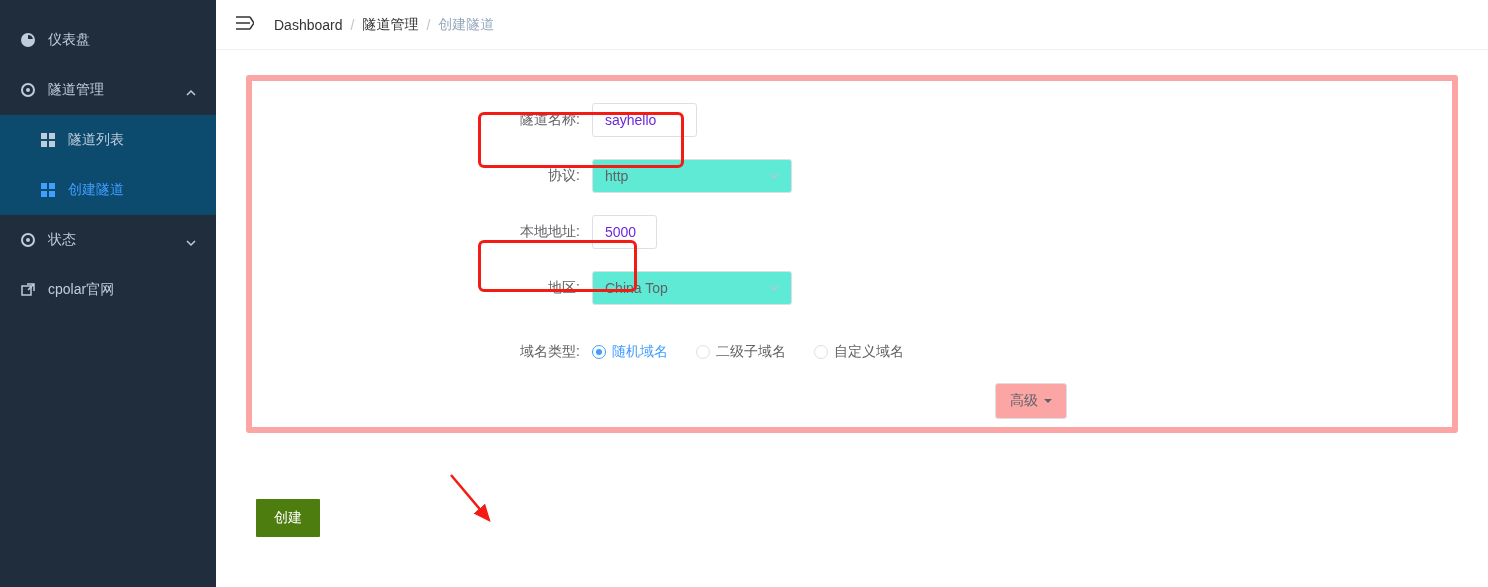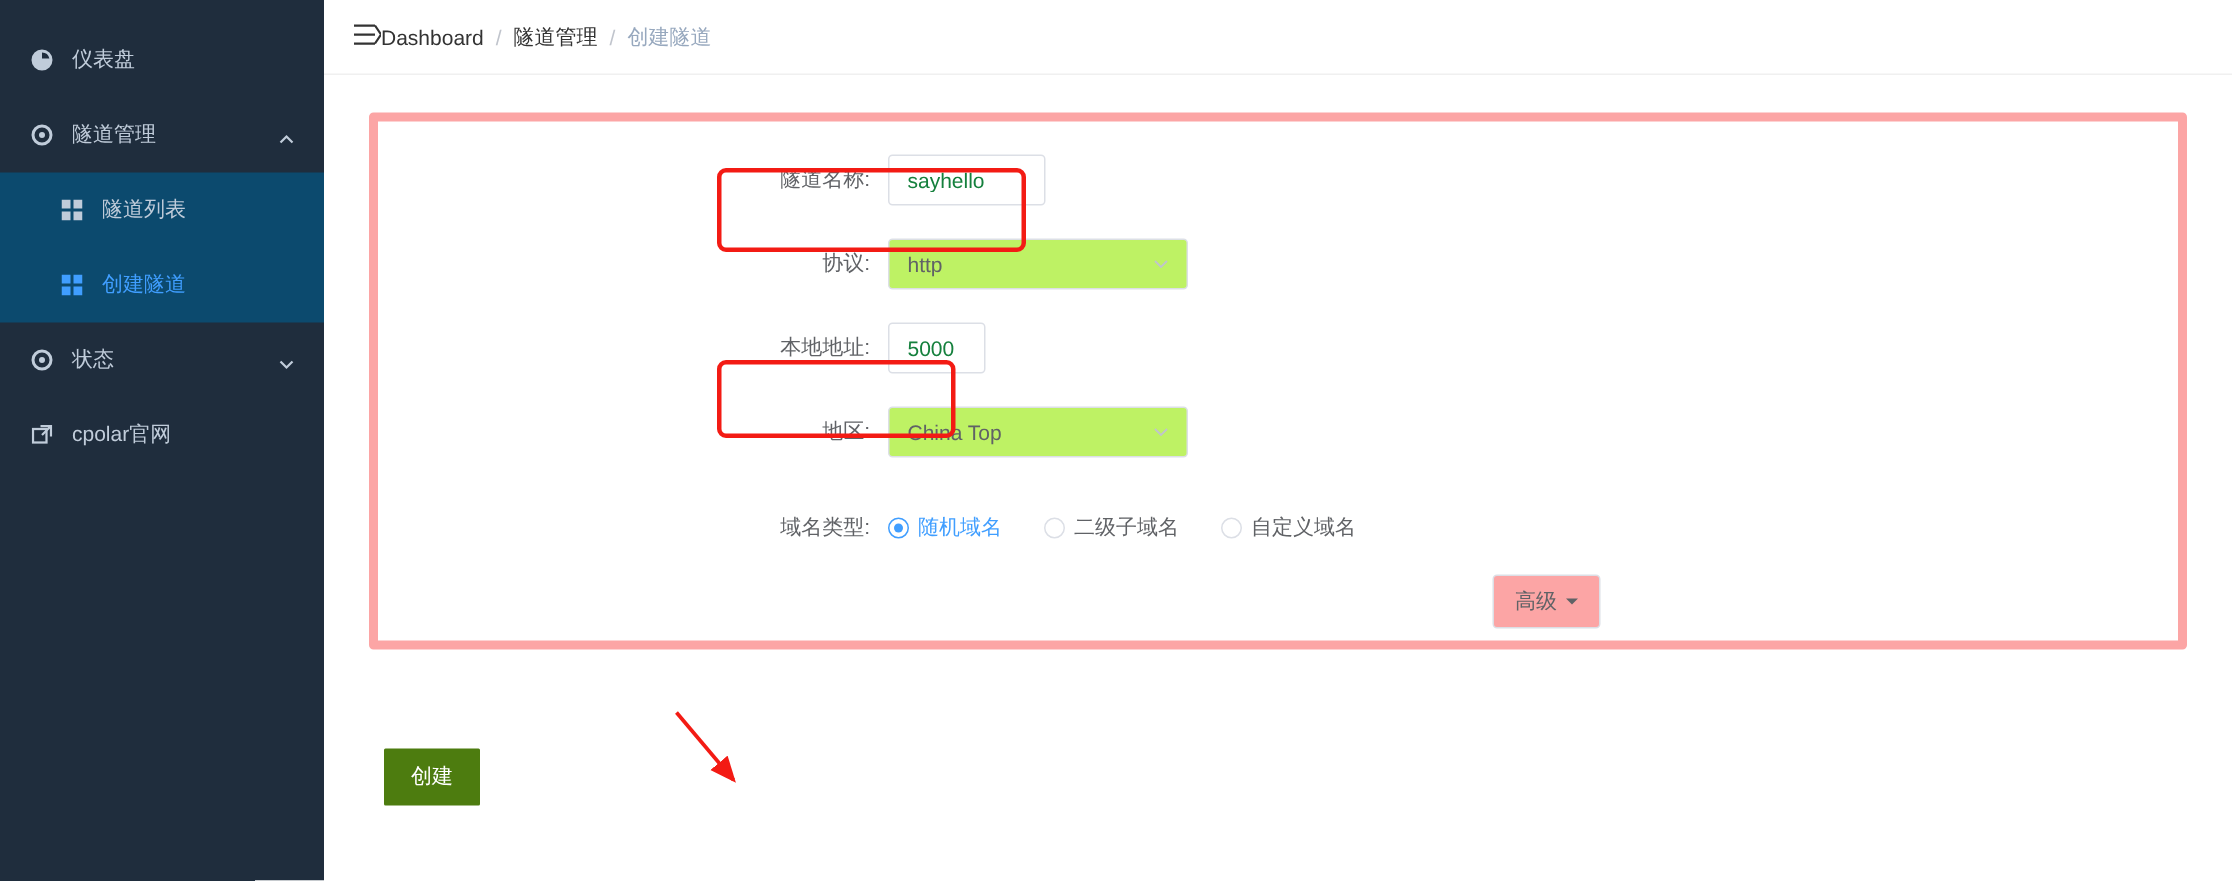--- a/index.html
+++ b/index.html
@@ -13,35 +13,35 @@
     .sidebar-item .left { display: flex; align-items: center; gap: 12px; }
     .sidebar-item .icon { width: 16px; height: 16px; display: inline-flex; align-items: center; justify-content: center; }
     .sidebar-sub { background: #0c4a6e; }
     .sidebar-sub .sidebar-item { padding-left: 40px; }
     .sidebar-item.active { color: #409eff; }
     .sidebar-item.active .icon svg { fill: #409eff; }
     .chevron { width: 10px; height: 10px; }
     
     
     .main { flex: 1; display: flex; flex-direction: column; background: #fff; position: relative; }
-    .topbar { height: 50px; display: flex; align-items: center; padding: 0 20px; border-bottom: 1px solid #f0f0f0; }
+    .topbar { height: 50px; display: flex; align-items: center; padding: 0 20px; gap: 20px; border-bottom: 1px solid #f0f0f0; }
     .menu-toggle { cursor: pointer; }
     .breadcrumb { display: flex; align-items: center; gap: 8px; font-size: 14px; color: #333; }
     .breadcrumb .sep { color: #c0c4cc; }
     .breadcrumb .muted { color: #97a8be; }
     
     .content { padding: 25px 30px; position: relative; flex: 1; }
     .form-section { background: #fff; border: 6px solid #fca5a5; border-radius: 3px; padding: 22px 0 8px 0; margin-bottom: 30px; }
     .form-row { display: flex; align-items: center; margin-bottom: 22px; }
     .form-row:last-of-type { margin-bottom: 14px; }
     .form-label { width: 340px; text-align: right; padding-right: 12px; color: #606266; font-size: 14px; }
     .form-control { display: flex; align-items: center; gap: 18px; }
-    .input { width: 200px; height: 34px; border: 1px solid #dcdfe6; border-radius: 3px; padding: 0 12px; font-size: 14px; color: #15803d; outline: none; }
+    .input { width: 200px; height: 34px; border: 1px solid #dcdfe6; border-radius: 3px; padding: 0 12px; font-size: 14px; color: #6d28d9; outline: none; }
     .input.short { width: 105px; }
-    .select { width: 200px; height: 34px; border: 1px solid #dcdfe6; border-radius: 3px; padding: 0 12px; font-size: 14px; color: #606266; display: flex; align-items: center; justify-content: space-between; cursor: pointer; background: #bef264; }
+    .select { width: 200px; height: 34px; border: 1px solid #dcdfe6; border-radius: 3px; padding: 0 12px; font-size: 14px; color: #606266; display: flex; align-items: center; justify-content: space-between; cursor: pointer; background: #5eead4; }
     .select .chev { color: #c0c4cc; }
     
     .radio-group { display: flex; gap: 28px; align-items: center; }
     .radio-item { display: flex; align-items: center; gap: 6px; cursor: pointer; }
     .radio-circle { width: 14px; height: 14px; border-radius: 50%; border: 1px solid #dcdfe6; display: flex; align-items: center; justify-content: center; }
     .radio-circle.checked { border-color: #409eff; }
     .radio-circle.checked::after { content: ''; width: 6px; height: 6px; border-radius: 50%; background: #409eff; }
     .radio-label { font-size: 14px; color: #606266; }
     .radio-label.active { color: #409eff; }
     

